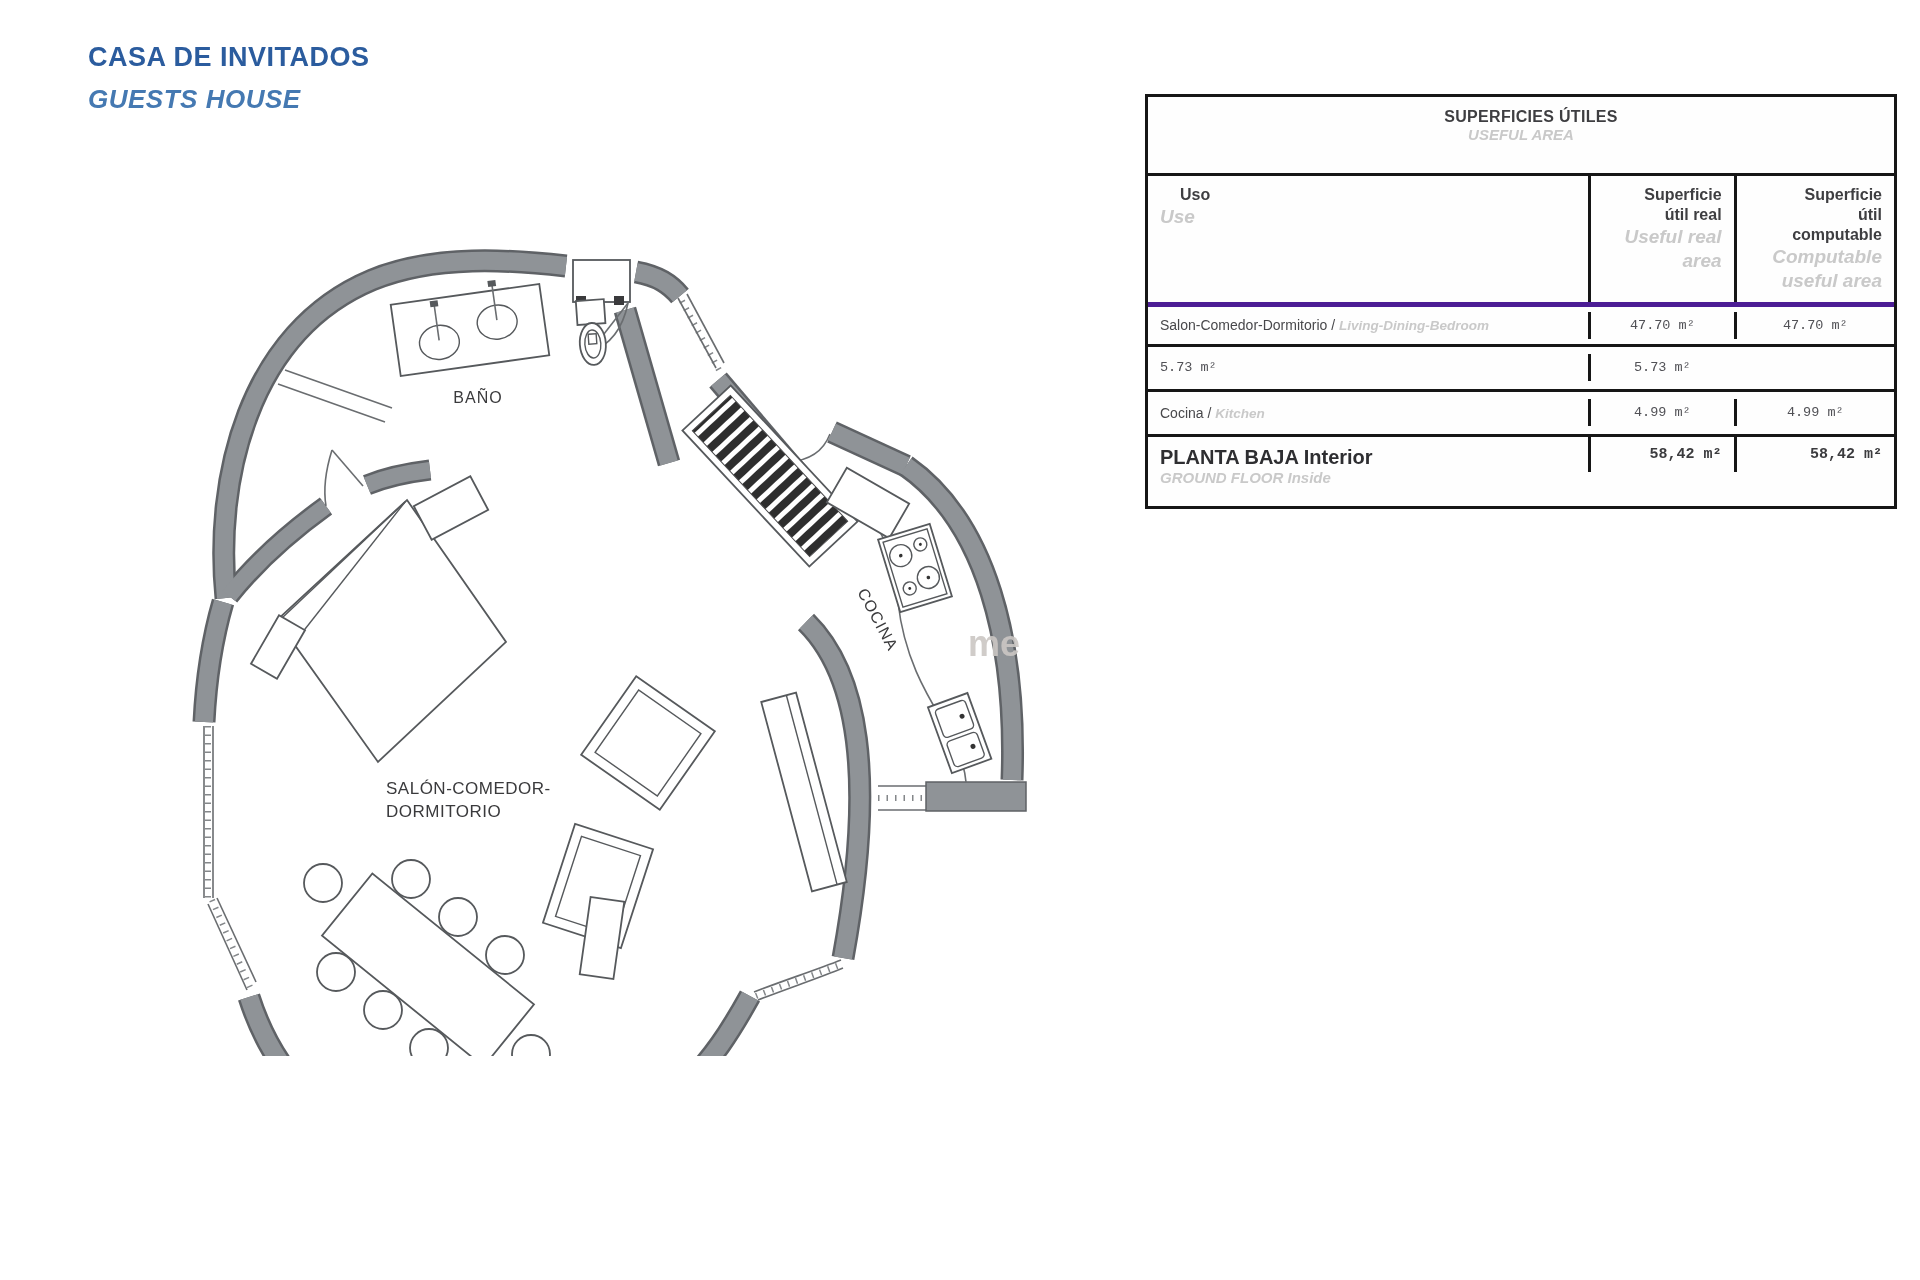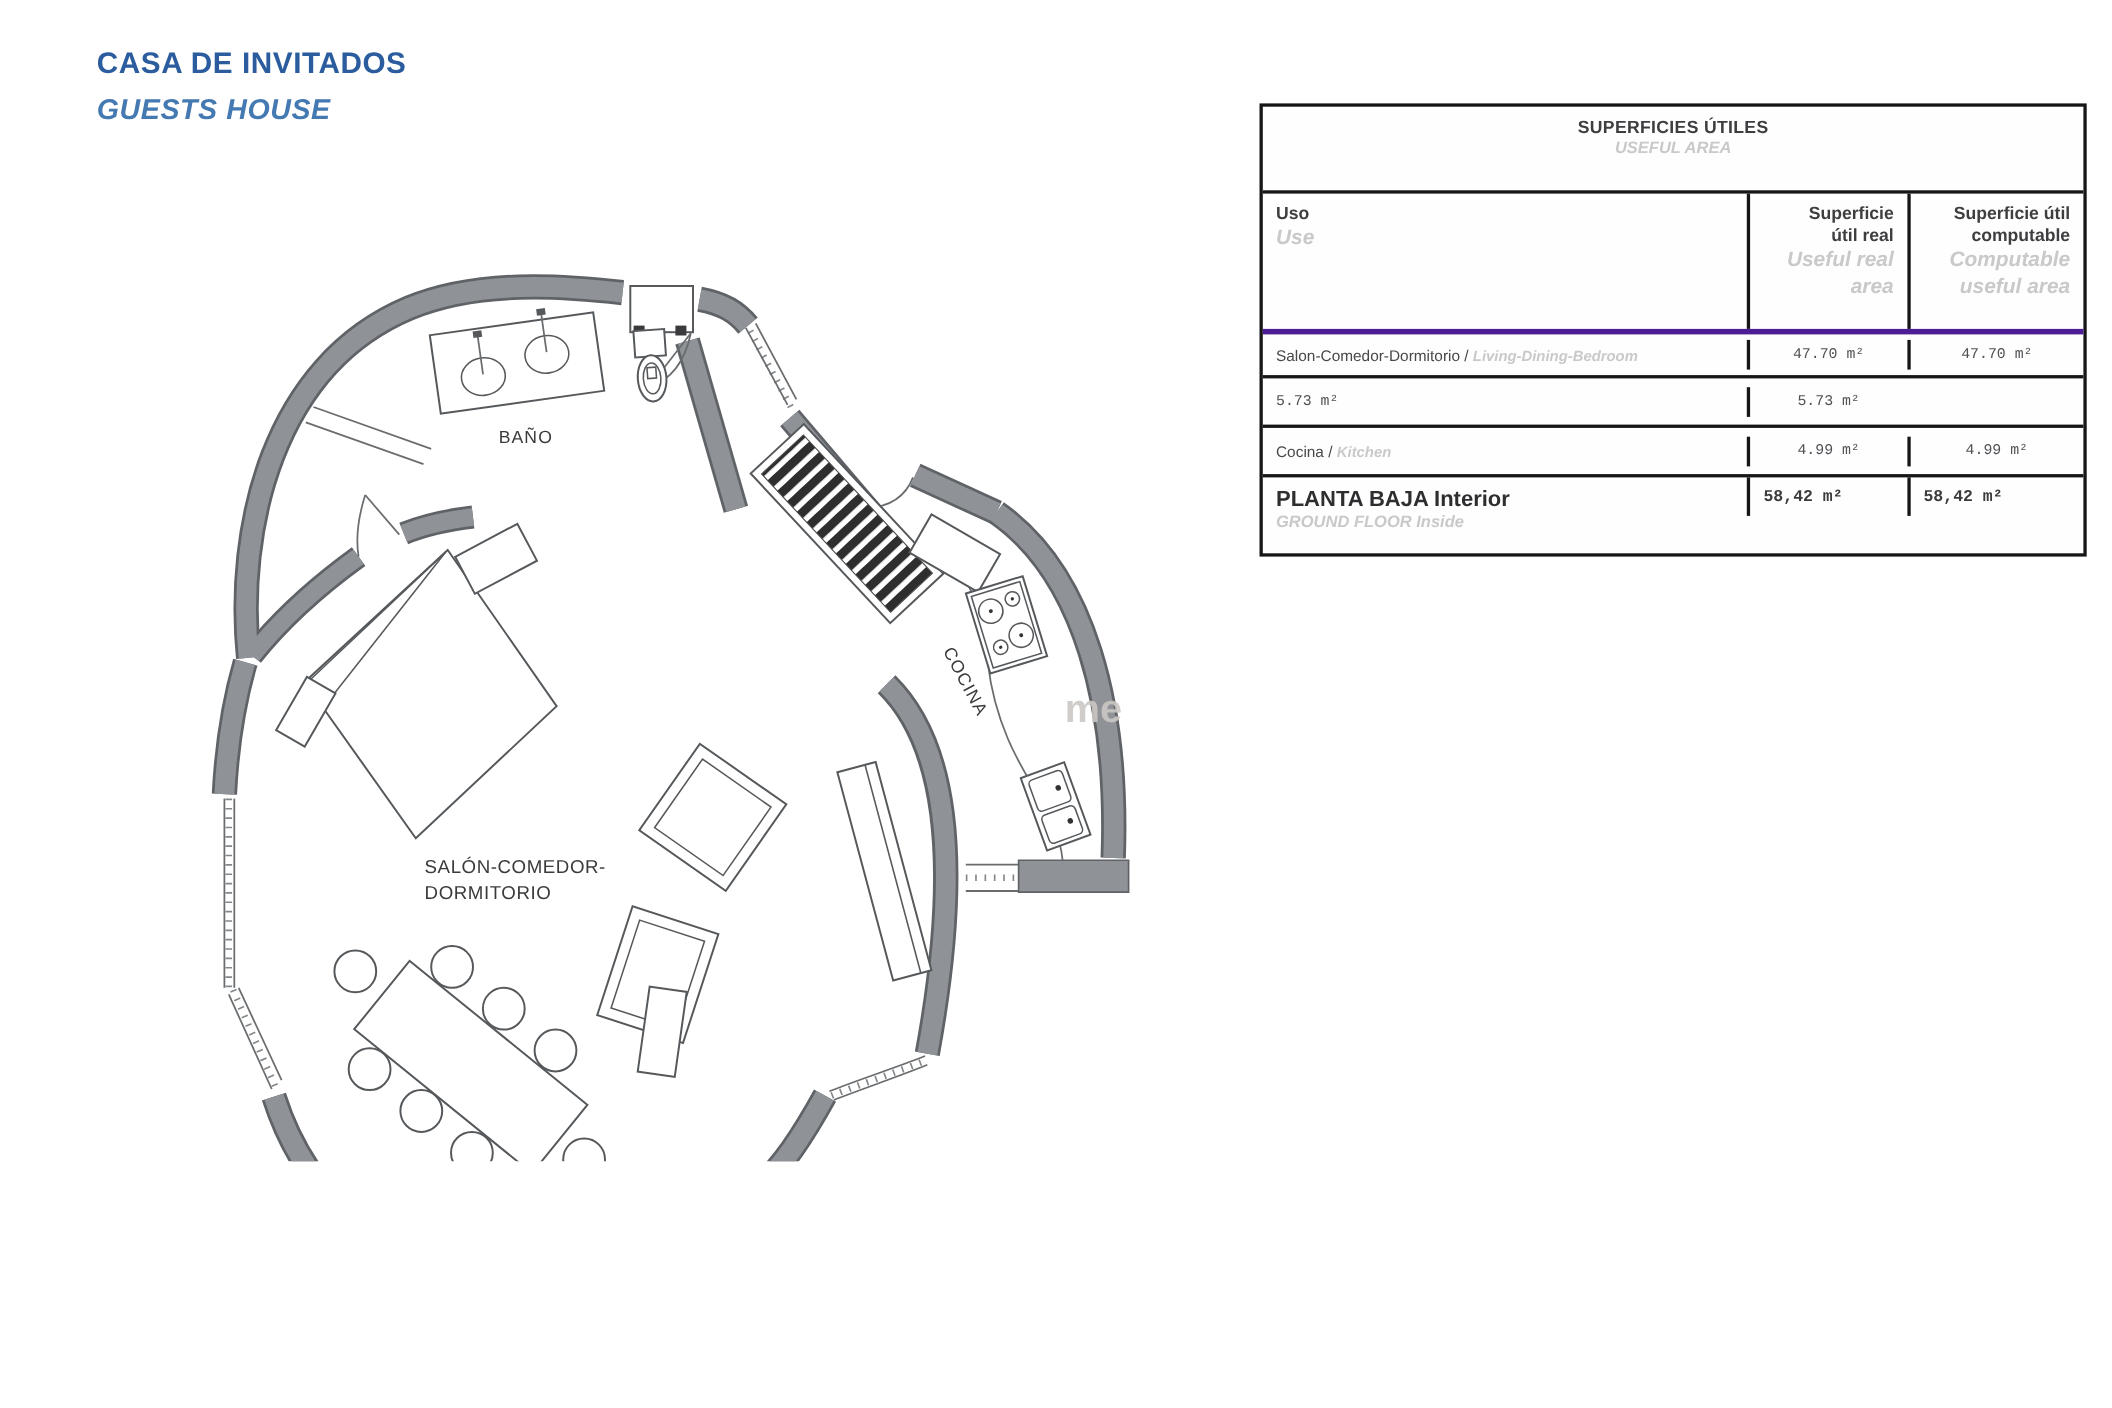--- a/index.html
+++ b/index.html
@@ -19,41 +19,41 @@
   .thin { stroke:#6a6d70; stroke-width:1.6; fill:none; }
   .tick { stroke:#84878a; stroke-width:6; fill:none; stroke-dasharray:1.5,7; }
   .furn { stroke:#56595c; stroke-width:1.8; fill:#ffffff; }
   .furn2{ stroke:#56595c; stroke-width:1.4; fill:none; }
   .lbl  { font-family:"Liberation Sans", sans-serif; font-size:16px; fill:#3a3a3c; letter-spacing:1px; }
   .lbl2 { font-family:"Liberation Sans", sans-serif; font-size:17px; fill:#3a3a3c; letter-spacing:.5px; }
   .wm   { font-family:"Liberation Sans", sans-serif; font-size:36px; font-weight:bold; fill:#cbc7c4; opacity:.9; }
 
   
   .areas { position:absolute; left:1145px; top:94px; width:752px; border:3px solid #161616; background:#fefefe; }
-  .es { color:#3e3e41; font-weight:bold; }
+  .es { color:#3e3e41; font-weight:bold;margin-left:20px; }
   .en { color:#c9c9c9; font-style:italic; font-weight:bold; }
   .tband { border-bottom:3px solid #161616; text-align:center; padding:11px 0 30px 0; }
   .tband .es { font-size:16px; letter-spacing:.3px; }
   .tband .en { font-size:15px; }
   .tgrid { display:grid; grid-template-columns:59% 19.5% 21.5%; }
   .thead { border-bottom:5px solid #4c1d95; min-height:128px; }
   .thead > div { padding:9px 12px; }
   .thead > div + div { border-left:3px solid #161616; text-align:right;padding-left:32px; }
   .thead .es { font-size:16px; display:block; line-height:1.25; }
   .thead .en { font-size:19px; display:block; line-height:1.25; }
   .trow  { border-bottom:3px solid #161616; align-items:center; }
   .trow > div { padding:6px 12px; }
   .trow > div + div { border-left:3px solid #161616; text-align:center; }
   .r1 { min-height:40px; } .r2 { min-height:45px; } .r3 { min-height:45px; }
   .rlab { font-size:14px; color:#48484b; }
   .rlab .en { font-size:13.5px; }
   .rval { font-size:13.5px; color:#515156;font-family:Liberation Mono, monospace; }
   .ttotal { min-height:69px; align-items:flex-start; }
   .ttotal > div { padding:9px 12px; }
-  .ttotal > div + div { border-left:3px solid #161616; text-align:left; }
+  .ttotal > div + div { border-left:3px solid #161616; text-align:right; }
   .ttotal .tlab { font-size:20px; font-weight:bold; color:#2e2e31; display:block; }
   .ttotal .en  { font-size:15px; display:block; }
   .ttotal .rval { font-size:15px; font-weight:bold; color:#3b3b3e; }
 </style>
 </head>
 <body>
 
 <div class="canvas">
 
   <div class="title">CASA DE INVITADOS</div>

